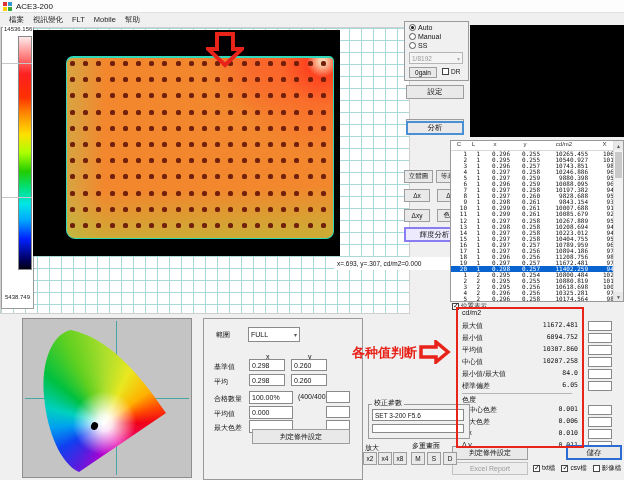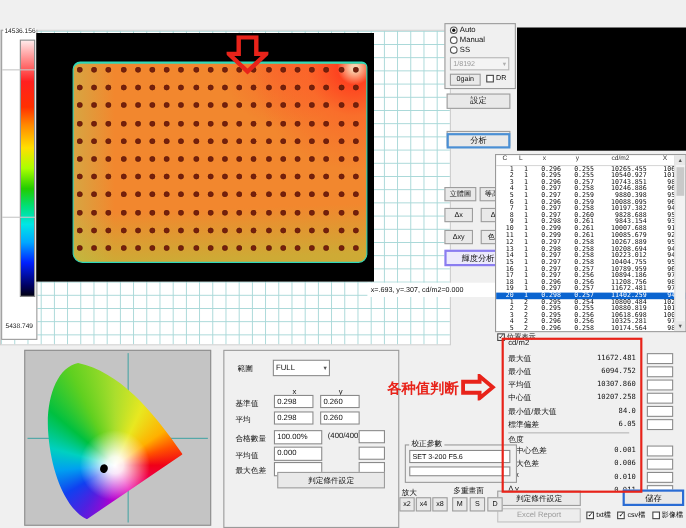--- a/index.html
+++ b/index.html
@@ -134,21 +134,37 @@
   #annot-points{left:187px;top:8px;font-size:15px;letter-spacing:0px;}
   #annot-values{left:352px;top:344px;font-size:13px;}
   #red-rect{left:456px;top:307px;width:128px;height:141px;border:2px solid #e8231a;box-sizing:border-box;}
   .arrow-svg{position:absolute;}
 </style>
 </head>
 <body>
 
 <div id="app">
 
-
+  <div class="abs" id="titlebar">
+    <svg width="9" height="9" style="margin-left:3px">
+      <rect x="0" y="0" width="4" height="4" fill="#d33"></rect>
+        <rect x="5" y="0" width="4" height="4" fill="#39c"></rect>
+      <rect x="0" y="5" width="4" height="4" fill="#fc0"></rect>
+        <rect x="5" y="5" width="4" height="4" fill="#3a3"></rect>
+    </svg>
+    <span id="title-text">ACE3-200</span>
+  </div>
+
+  <div class="abs" id="menubar">
+      <span class="menu-item">檔案</span>
+      <span class="menu-item">視訊變化</span>
+      <span class="menu-item">FLT</span>
+      <span class="menu-item">Mobile</span>
+      <span class="menu-item">幫助</span>
+    </div>
 
   <div class="abs" id="grid-panel"></div>
 
   <div class="abs" id="scale-panel">
     <span id="scale-max">14536.156</span>
     <div id="scale-bar"></div>
     <div class="scale-line" style="top:35px"></div>
     <div class="scale-line" style="top:169px"></div>
     <span id="scale-min">5438.749</span>
   </div>

